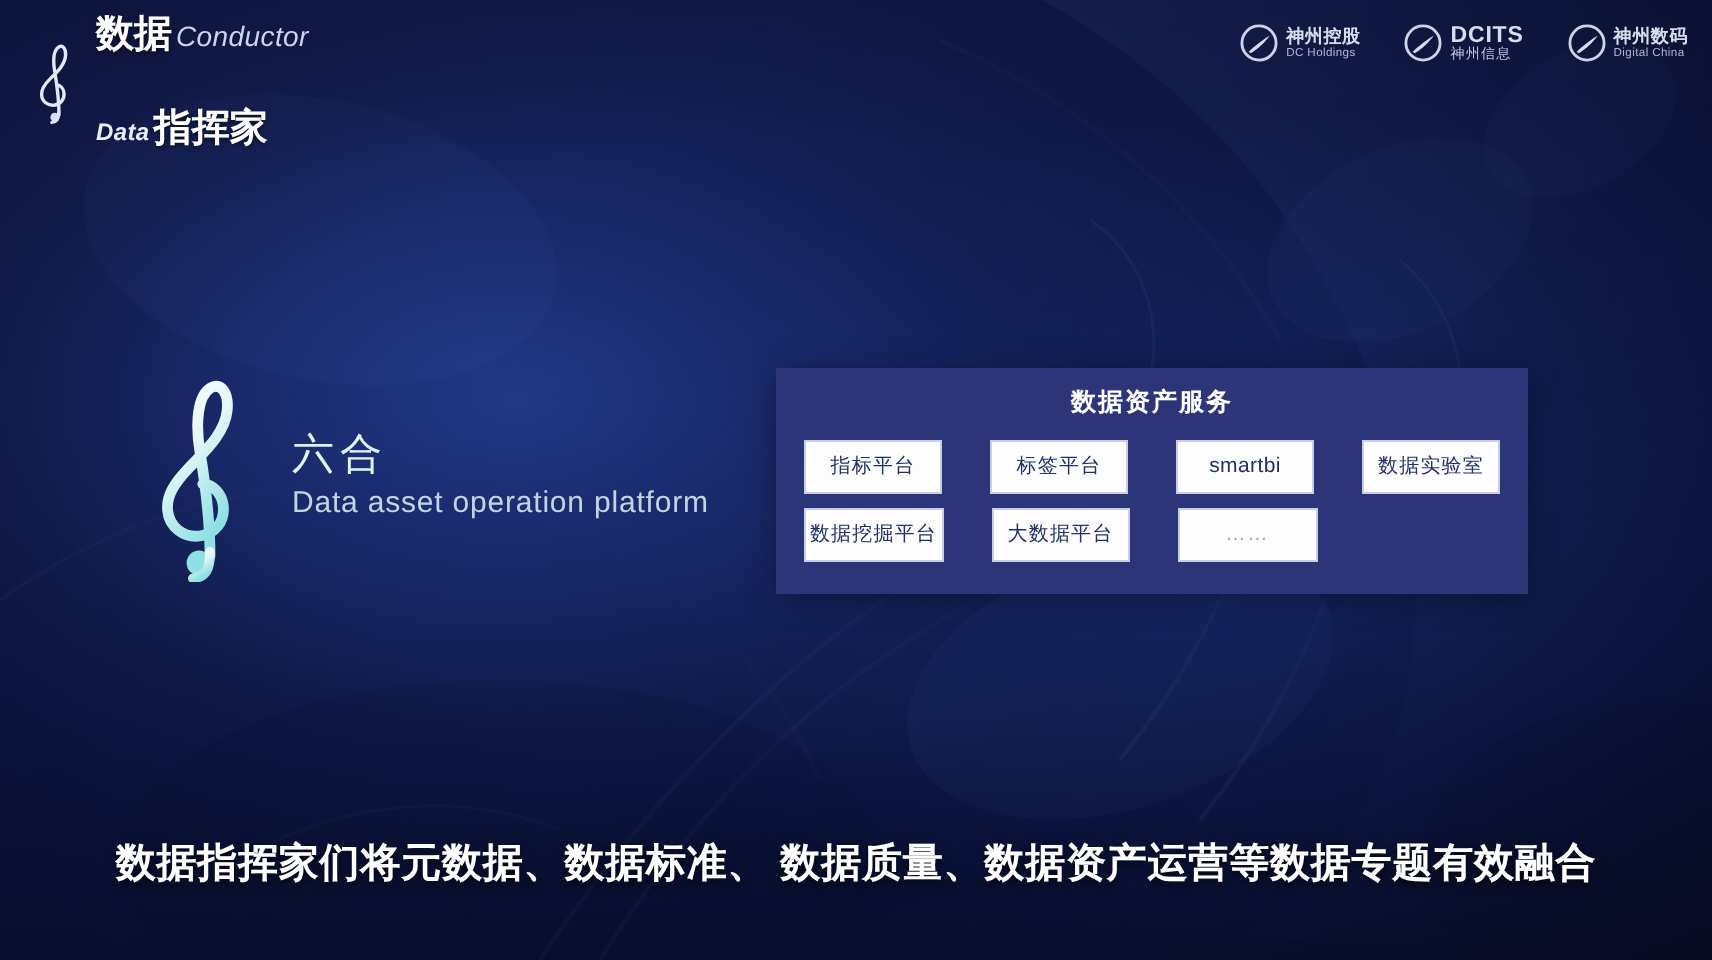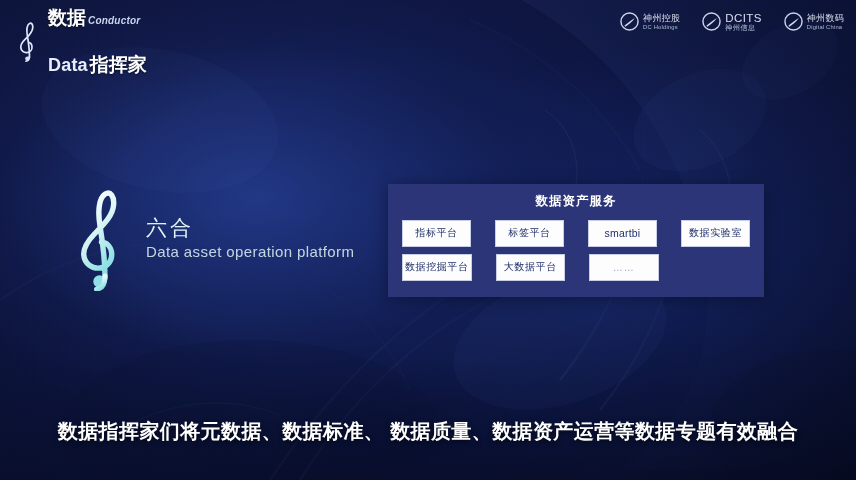--- a/index.html
+++ b/index.html
@@ -65,29 +65,30 @@
   }
   .brand-line { display: flex; align-items: baseline; }
   .brand-cn {
     font-size: 19px;
     font-weight: bold;
     color: #ffffff;
     letter-spacing: 0px;
     text-shadow: 0 1px 2px rgba(0,0,0,0.55);
   }
   .brand-en {
-    font-size: 10px;
+    font-size: 14px;
     font-style: italic;
-    font-weight: bold;
+    font-weight: normal;
     color: #c9d6ee;
     margin-left: 2px;
     letter-spacing: 0.2px;
   }
   .brand-en-lead {
-    font-size: 18px;
+    font-size: 12px;
+    font-style: italic;
     font-weight: bold;
     color: #e7eefb;
     letter-spacing: 0.2px;
   }
 
   .partner-logos {
     position: absolute;
     right: 12px;
     top: 12px;
     display: flex;
@@ -97,21 +98,21 @@
   }
   .partner {
     display: flex;
     align-items: center;
     gap: 4px;
   }
   .partner-mark { width: 19px; height: 19px; flex: 0 0 auto; }
   .partner-words { display: flex; flex-direction: column; line-height: 1.08; }
   .partner-cn {
     font-size: 9px;
-    font-weight: normal;
+    font-weight: bold;
     color: #e8eefb;
     letter-spacing: 0.3px;
     white-space: nowrap;
   }
   .partner-cn.latin {
     font-size: 11.5px;
     letter-spacing: 0.4px;
   }
   .partner-en {
     font-size: 5.8px;

